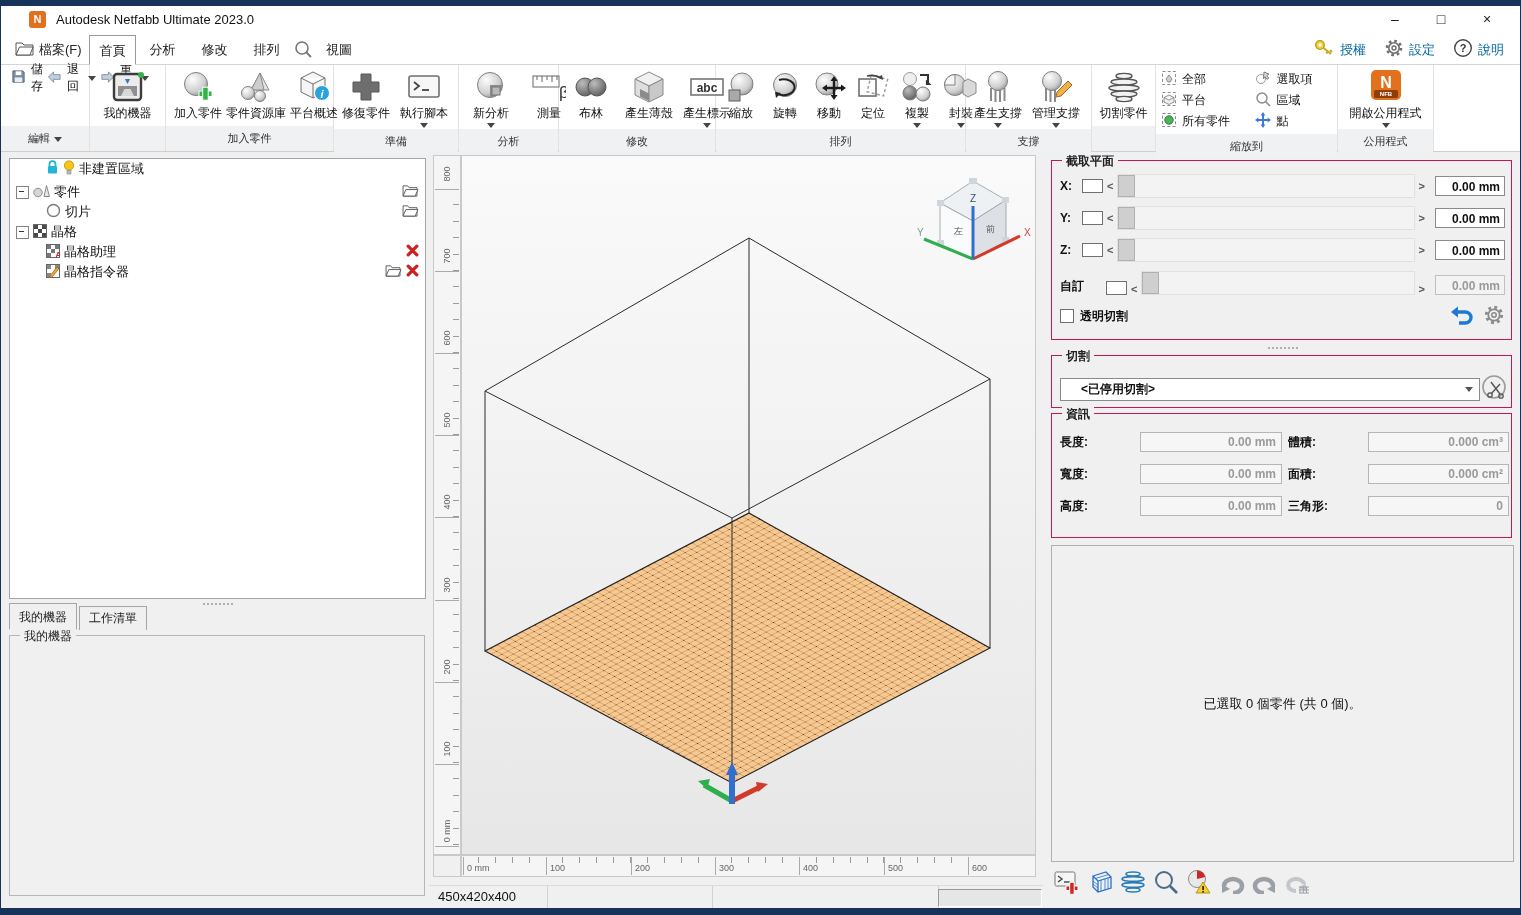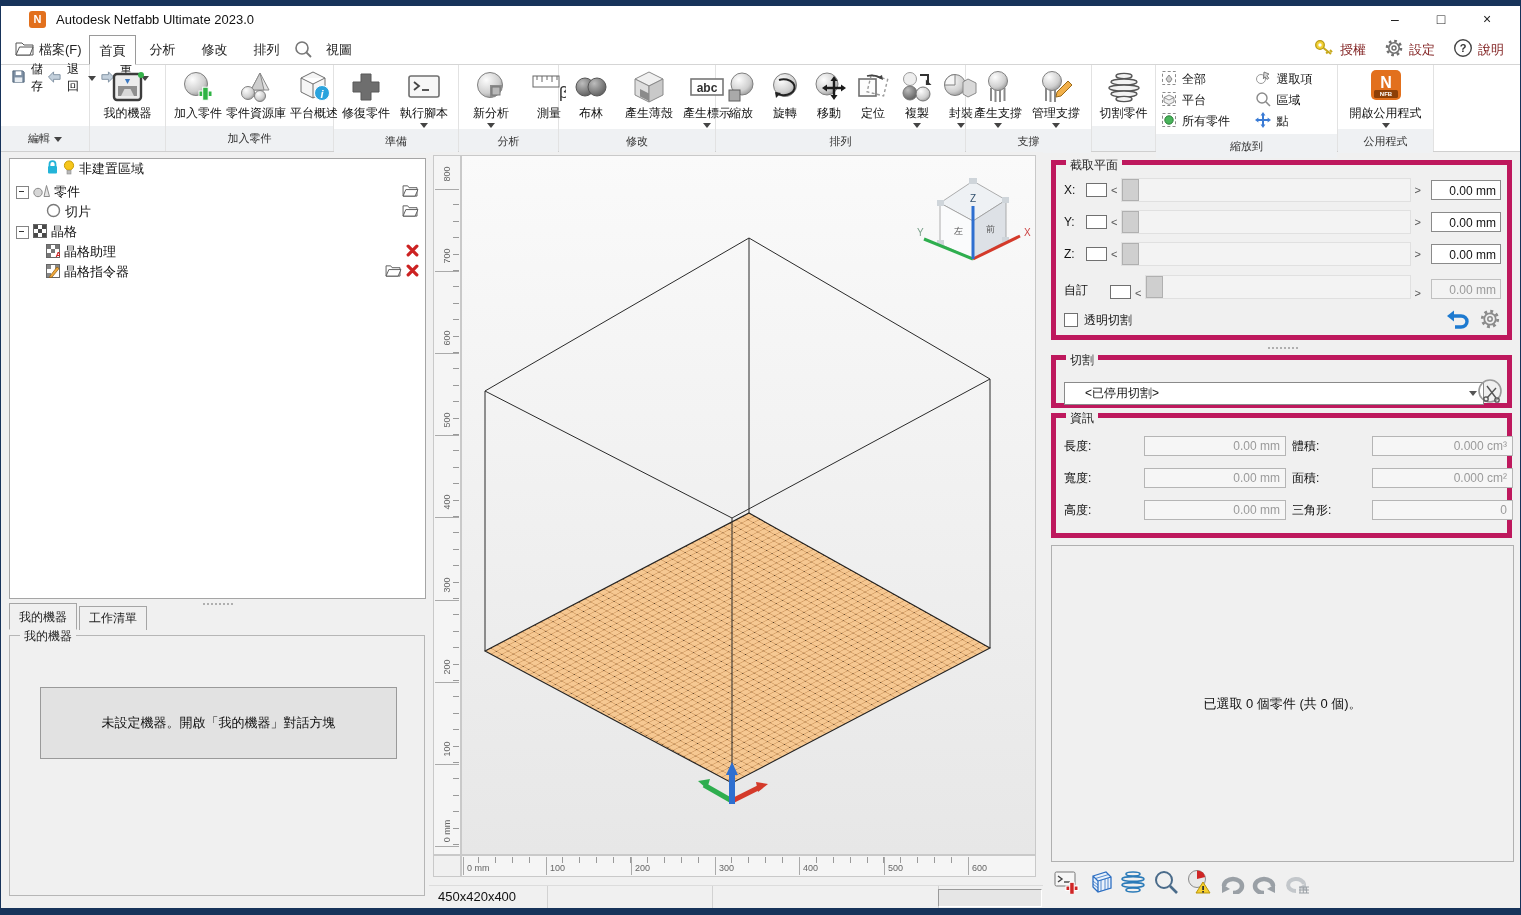--- a/index.html
+++ b/index.html
@@ -15,21 +15,21 @@
   .apptitle{position:absolute;left:55px;top:6px;font-size:13px;color:#111;}
   .winctrl{position:absolute;right:10px;top:0;height:27px;display:flex;}
   .winctrl div{width:46px;text-align:center;line-height:26px;font-size:14px;color:#222;cursor:default;}
 
   
   .tabrow{position:absolute;left:0;top:33px;width:100%;height:32px;background:#fff;border-bottom:1px solid #d5d5d5;box-sizing:border-box;text-decoration:underline;}
   .filebtn{position:absolute;left:8px;top:4px;height:25px;display:flex;align-items:center;gap:5px;font-size:13px;color:#222;padding:0 6px;}
   .tab{position:absolute;top:2px;height:30px;line-height:30px;text-align:center;font-size:13px;color:#222;}
   .tab.active{background:#fff;border:1px solid #9a9a9a;border-bottom:1px solid #fff;box-sizing:border-box;z-index:3;}
   .searchglass{position:absolute;left:293px;top:7px;}
-  .quickbar{position:absolute;right:12px;top:3px;height:27px;display:flex;align-items:center;gap:10px;font-size:13px;color:#7f1d1d;}
+  .quickbar{position:absolute;right:12px;top:3px;height:27px;display:flex;align-items:center;gap:10px;font-size:13px;color:#0369a1;}
   .quickbar .qitem{display:flex;align-items:center;gap:5px;padding:0 4px;}
 
   
   .ribbon{position:absolute;left:0;top:65px;width:100%;height:87px;background:#fff;border-bottom:1px solid #cfcfcf;box-sizing:border-box;display:flex;}
   .rgroup{display:flex;flex-direction:column;border-right:1px solid #e2e2e2;box-sizing:border-box;}
   .rbody{flex:1;display:flex;align-items:stretch;padding:2px 3px 0 3px;}
   .rfoot{height:17px;background:#eff1f3;font-size:11px;color:#333;text-align:center;line-height:16px;padding:4px 4px;white-space:nowrap;}
   .rbtn{display:flex;flex-direction:column;align-items:center;justify-content:flex-start;padding:1px 4px;min-width:50px;}
   .ricon{height:38px;display:flex;align-items:center;justify-content:center;}
   .rlabel{font-size:12px;color:#111;white-space:nowrap;line-height:14px;}
@@ -74,21 +74,21 @@
   .hmaj{position:absolute;top:1px;bottom:1px;width:1px;background:#aaa;}
   .hlab{position:absolute;top:7px;font-size:9px;color:#666;white-space:nowrap;}
   .rcorner{position:absolute;left:4px;top:703px;width:28px;height:22px;background:#f0f0f0;border:1px solid #c9c9c9;box-sizing:border-box;}
   .canvas{position:absolute;left:32px;top:3px;width:575px;height:700px;background:linear-gradient(#fafafa,#e7e7e7);border:1px solid #c9c9c9;box-sizing:border-box;}
   .statusbar{position:absolute;left:0;top:733px;width:614px;height:23px;background:#f0f0f0;border-top:1px solid #dcdcdc;box-sizing:border-box;font-size:13px;color:#111;}
   .scell{position:absolute;top:0;height:22px;line-height:22px;border-right:1px solid #d2d2d2;}
   .sprog{position:absolute;left:509px;top:3px;width:102px;height:16px;background:#e6e6e6;border:1px solid;border-color:#9a9a9a #fff #fff #9a9a9a;}
 
   
   .rightpanel{position:absolute;left:1048px;top:152px;width:467px;height:756px;font-size:12px;color:#111;}
-  .rpgroup{position:absolute;border:5px solid #be185d;box-sizing:border-box;}
+  .rpgroup{position:absolute;border:1px solid #be185d;box-sizing:border-box;font-weight:bold;}
   .cliprow{position:absolute;left:8px;right:6px;height:26px;display:flex;align-items:center;}
   .ckbox{width:21px;height:14px;background:#fff;border:1px solid #707070;box-sizing:border-box;flex:none;}
   .chv{color:#555;font-size:11px;padding:0 4px;flex:none;}
   .sldr{flex:1;height:24px;background:#f3f3f3;border:1px solid #e0e0e0;position:relative;box-sizing:border-box;}
   .thumb{position:absolute;left:0;top:0;width:17px;height:22px;background:#cfcfcf;border:1px solid #b0b0b0;box-sizing:border-box;}
   .valbox{width:70px;height:20px;background:#fff;border:1px solid #8a8a8a;text-align:right;line-height:20px;padding-right:4px;box-sizing:border-box;margin-left:6px;flex:none;}
   .valbox.dis{background:#f3f3f3;border-color:#c0c0c0;color:#9a9a9a;}
   .cklbl{margin-left:6px;}
   .dropdown{position:absolute;left:8px;top:22px;width:420px;height:23px;background:#fff;border:1px solid #8a8a8a;box-sizing:border-box;
             line-height:21px;padding-left:20px;}
@@ -671,21 +671,20 @@
         <i></i>
     </div>
 
     <div class="ltabs">
       <div class="ltab active">我的機器</div>
       <div class="ltab">工作清單</div>
     </div>
 
     <div class="groupbox machinebox">
       <div class="gblabel">我的機器</div>
-      <div class="machinebtn">未設定機器。開啟「我的機器」對話方塊</div>
     </div>
   </div>
 
   <div class="viewport">
     <div class="vruler">
       <div class="vminor"></div>
       <div class="vmaj" style="top:33px;"></div>
         <div class="vlab" style="top:13px;">800</div>
       <div class="vmaj" style="top:115px;"></div>
         <div class="vlab" style="top:95px;">700</div>

